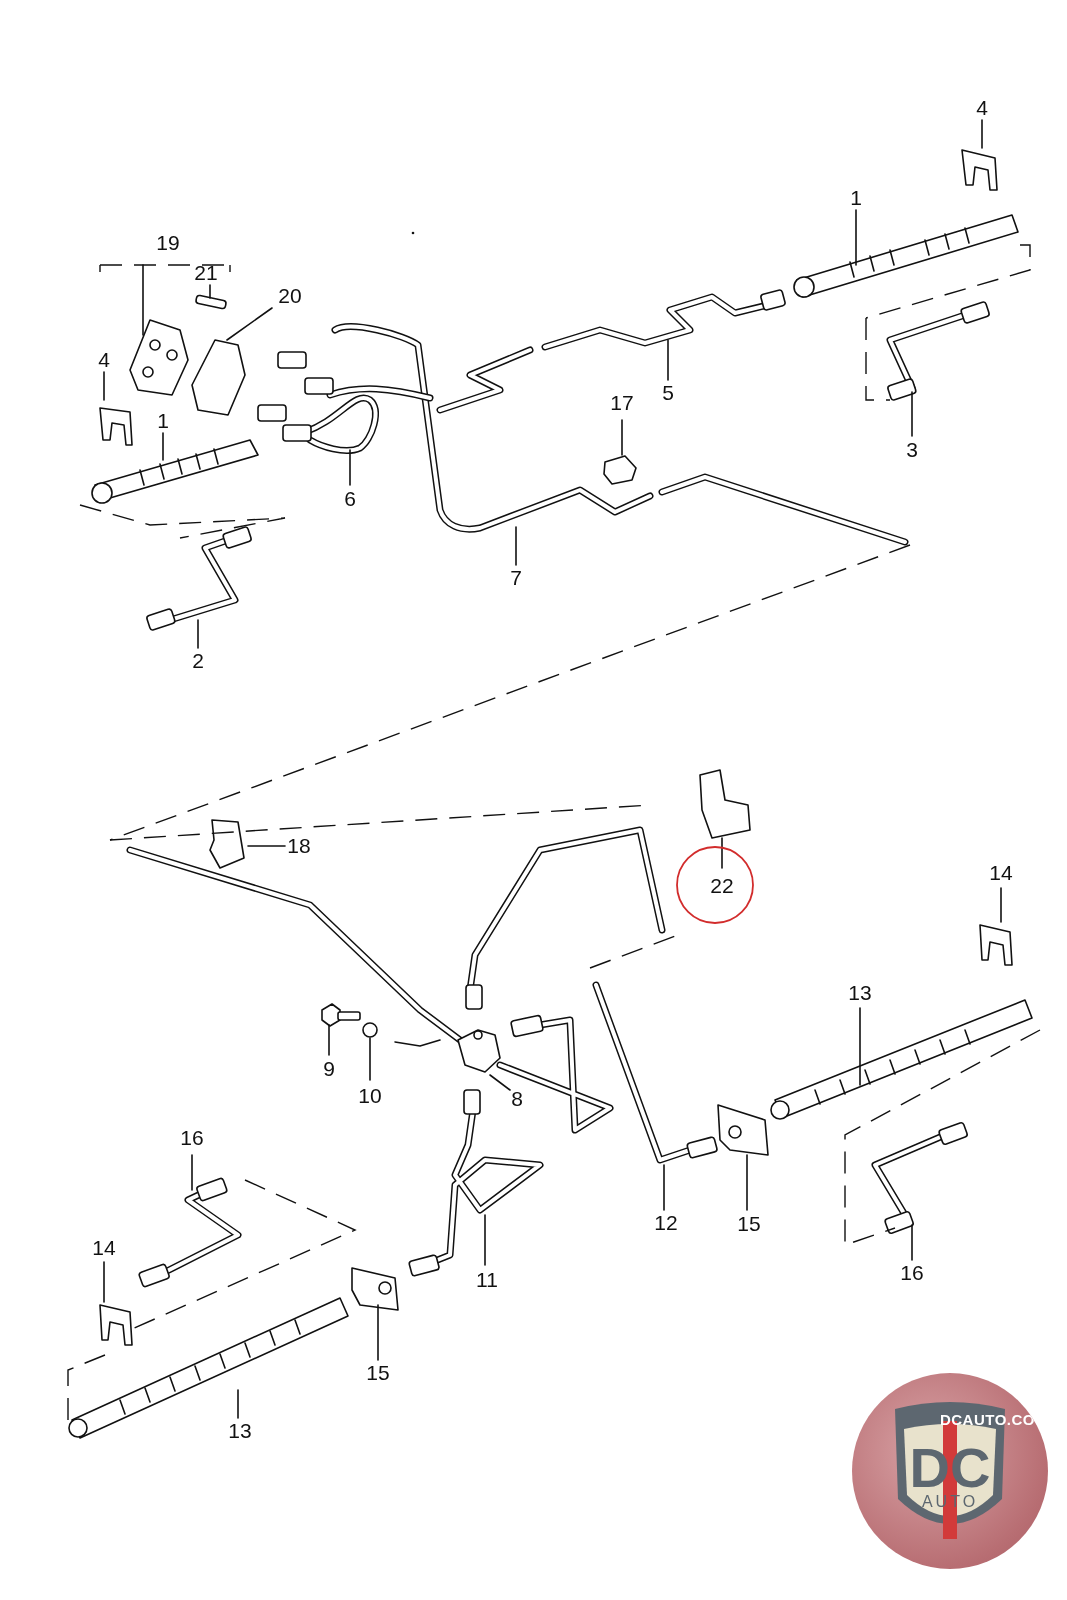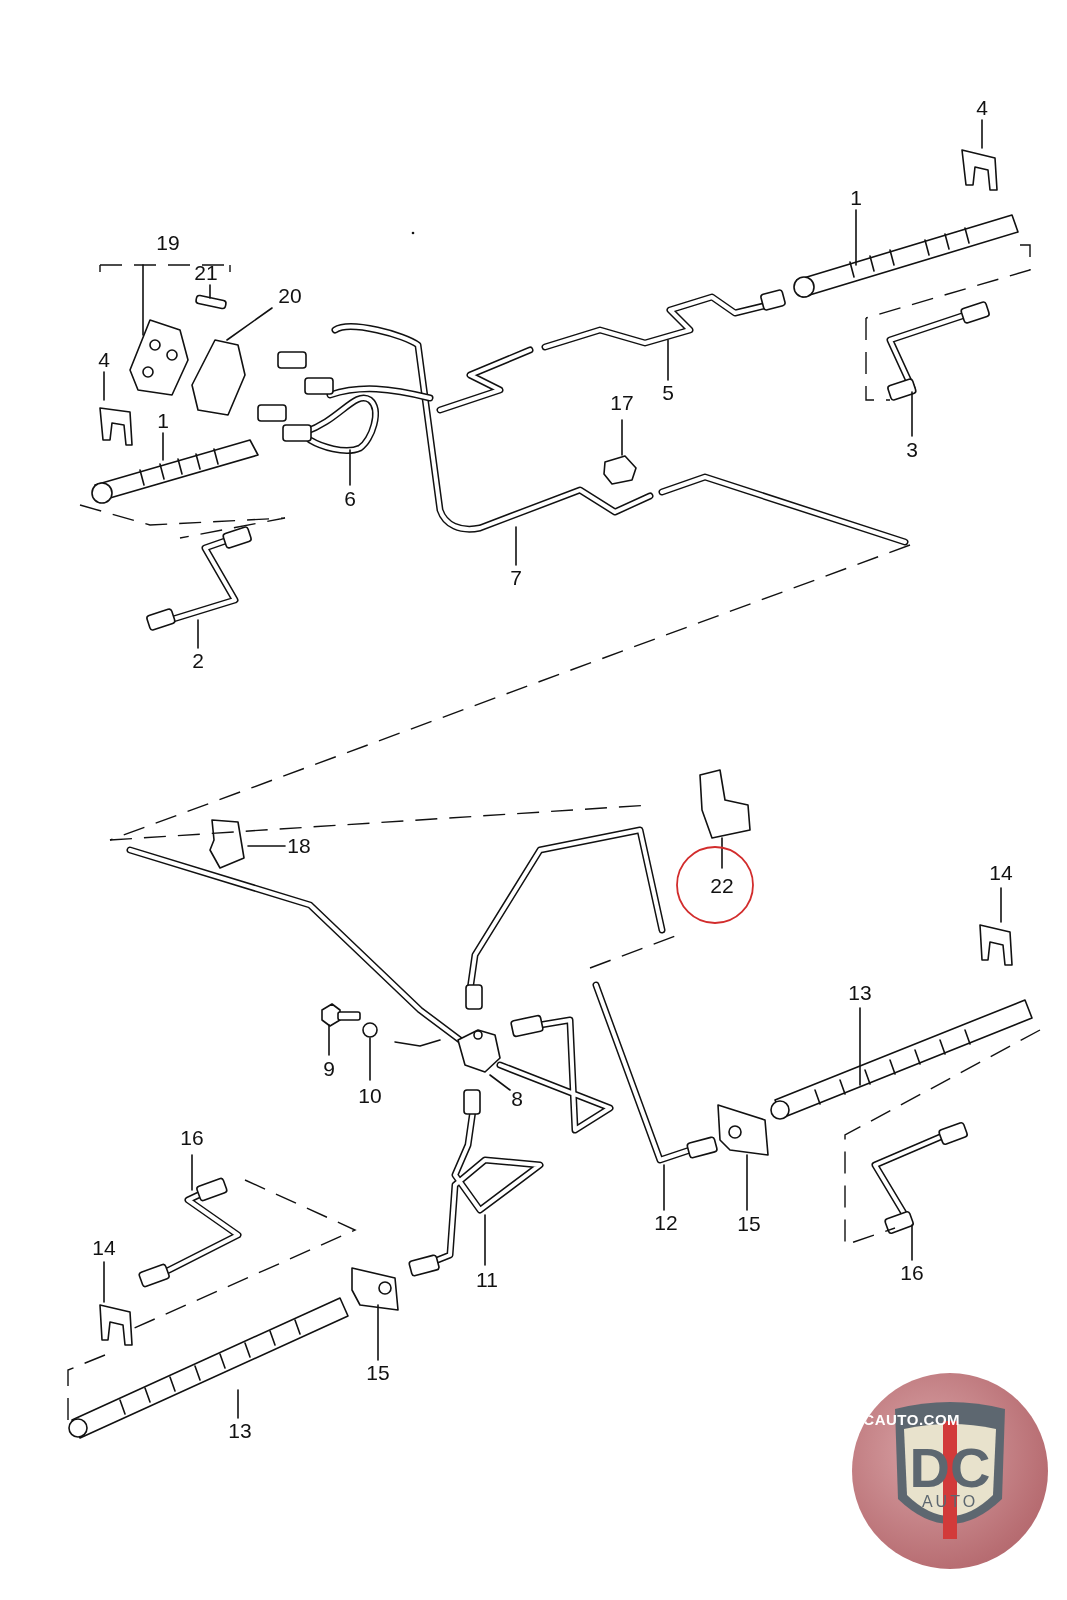--- a/index.html
+++ b/index.html
@@ -10,21 +10,21 @@
   .pipe { fill:none; stroke:#111; stroke-width:7; stroke-linecap:round; stroke-linejoin:round; }
   .pipe-in { fill:none; stroke:#fff; stroke-width:4; stroke-linecap:round; stroke-linejoin:round; }
   .dash { fill:none; stroke:#111; stroke-width:1.4; stroke-dasharray:22 12; }
   .part { fill:#fff; stroke:#111; stroke-width:1.6; stroke-linejoin:round; }
   .lbl { font-family:"Liberation Sans", sans-serif; font-size:21px; fill:#111; text-anchor:middle; }
   .hl { fill:none; stroke:#d22c2c; stroke-width:1.8; }
   #logo { position:absolute; left:852px; top:1373px; width:196px; height:196px; border-radius:50%;
           background:radial-gradient(circle at 40% 40%, #d9a3a6, #b86e73 70%, #a85b61);
           overflow:hidden; }
   #logo .shield { position:absolute; left:38px; top:26px; width:120px; height:150px; }
-  #logo .site { position:absolute; left:0; width:196px; top:38px; text-align:left;
+  #logo .site { position:absolute; left:0; width:196px; top:38px; text-align:right;
                 font-weight:bold; font-size:15px; color:#fff; letter-spacing:0.5px; }
 </style>
 </head>
 <body>
 
 <svg id="diagram" viewBox="0 0 1067 1600" xmlns="http://www.w3.org/2000/svg">
 
   <g>
     <path class="pipe" d="M335,330 C350,320 405,335 418,345 L440,510 C445,525 460,532 480,528 L580,490 L615,512 L650,496"></path>
     <path class="pipe-in" d="M335,330 C350,320 405,335 418,345 L440,510 C445,525 460,532 480,528 L580,490 L615,512 L650,496"></path>

